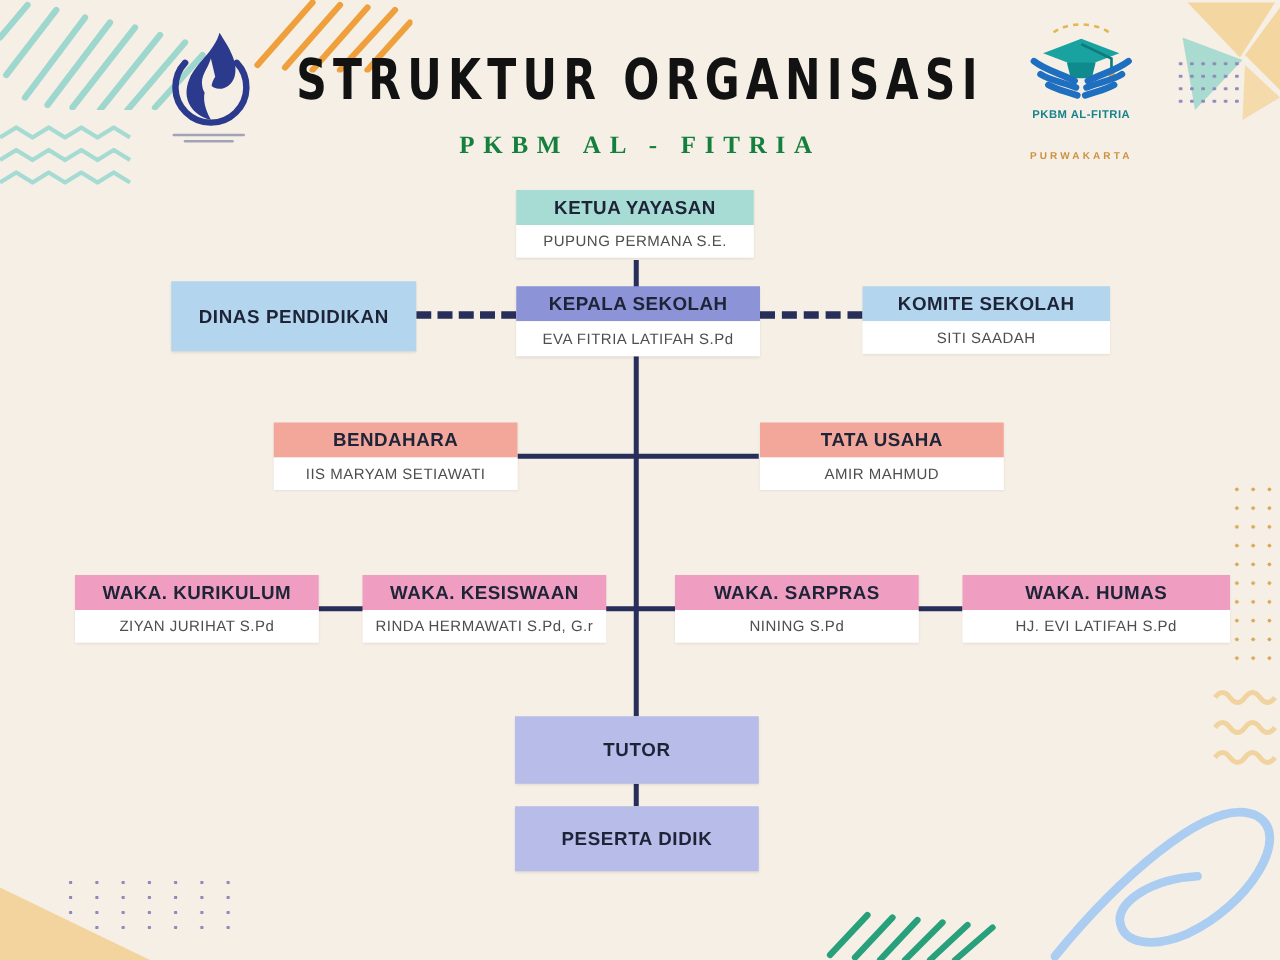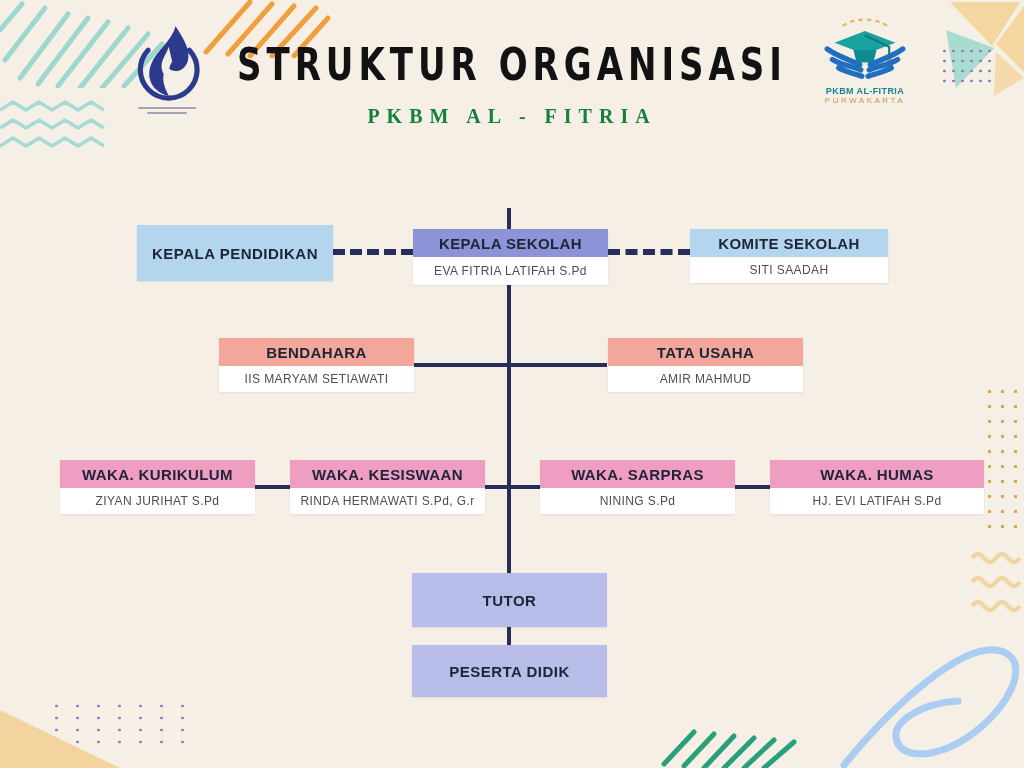--- a/index.html
+++ b/index.html
@@ -37,21 +37,21 @@
   .deco{position:absolute;z-index:0;}
   .dotgrid{position:absolute;z-index:0;}
   .dots-purple{background-image:radial-gradient(circle,#8d89bb 1.3px,transparent 1.6px);}
   .dots-gold{background-image:radial-gradient(circle,#d8a851 1.4px,transparent 1.7px);}
   .bl-triangle{position:absolute;left:0;top:710px;width:120px;height:58px;background:#f3d49f;
     clip-path:polygon(0 0,100% 100%,0 100%);z-index:0;}
 
   
   .logo{position:absolute;display:flex;flex-direction:column;align-items:center;z-index:2;}
   .logo-cap-line1{font-size:9px;font-weight:bold;color:#16848c;letter-spacing:.4px;margin-top:2px;}
-  .logo-cap-line2{font-size:8px;font-weight:normal;color:#cf9140;letter-spacing:2.5px;}
+  .logo-cap-line2{font-size:8px;font-weight:bold;color:#cf9140;letter-spacing:2.5px;margin-top:24px;}
   .lg-bar{height:2px;background:#a3a3b8;border-radius:1px;margin-top:3px;}
 </style>
 </head>
 <body>
 
 <div id="canvas">
 
   <svg class="deco" style="left:0;top:0" width="165" height="88" viewBox="0 0 165 88">
     <g stroke="#9ed7cd" stroke-width="5" stroke-linecap="round" fill="none">
       <path d="M0 30 L22 4"></path>
@@ -153,22 +153,26 @@
   <div class="subtitle">PKBM AL - FITRIA</div>
 
   <div class="vline" style="left:507px;top:208px;width:4px;height:24px"></div>
   <div class="dash" style="left:333px;top:249px;width:80px"></div>
   <div class="dash" style="left:608px;top:249px;width:82px"></div>
   <div class="vline" style="left:507px;top:285px;width:4px;height:288px"></div>
   <div class="hline" style="left:414px;top:363px;width:193px;height:4px"></div>
   <div class="hline" style="left:255px;top:485px;width:515px;height:4px"></div>
   <div class="vline" style="left:507px;top:627px;width:4px;height:18px"></div>
 
-
-  <div class="node solid c-blue" style="left:137px;top:225px;width:196px;height:56px">KEPALA PENDIDIKAN</div>
+  <div class="node" style="left:413px;top:152px;width:190px">
+    <div class="hdr c-teal">KETUA YAYASAN</div>
+    <div class="nbody">PUPUNG PERMANA S.E.</div>
+  </div>
+
+  <div class="node solid c-blue" style="left:137px;top:225px;width:196px;height:56px">DINAS PENDIDIKAN</div>
 
   <div class="node" style="left:413px;top:229px;width:195px">
     <div class="hdr c-peri">KEPALA SEKOLAH</div>
     <div class="nbody" style="height:28px">EVA FITRIA LATIFAH S.Pd</div>
   </div>
 
   <div class="node" style="left:690px;top:229px;width:198px">
     <div class="hdr c-blue">KOMITE SEKOLAH</div>
     <div class="nbody">SITI SAADAH</div>
   </div>

